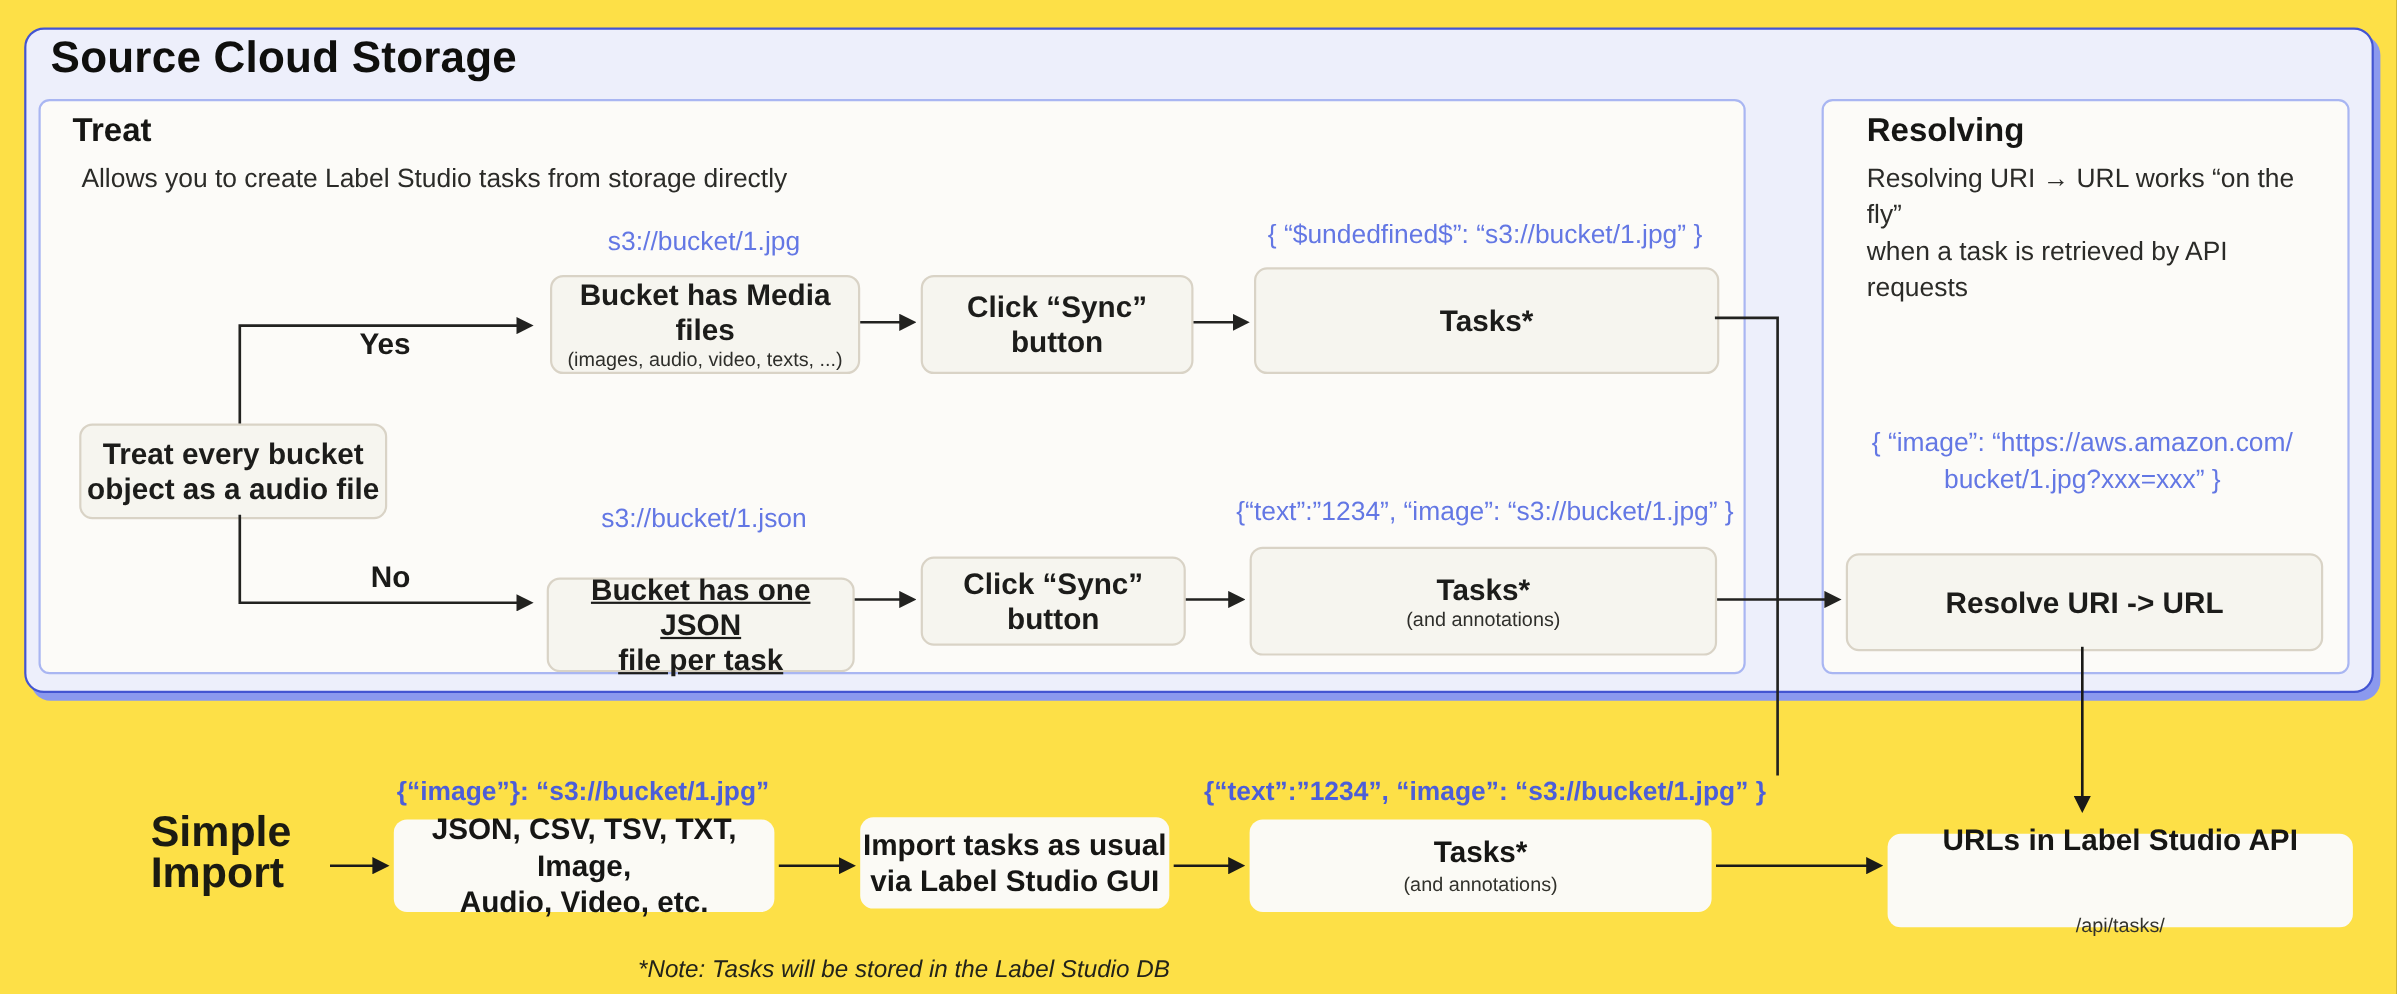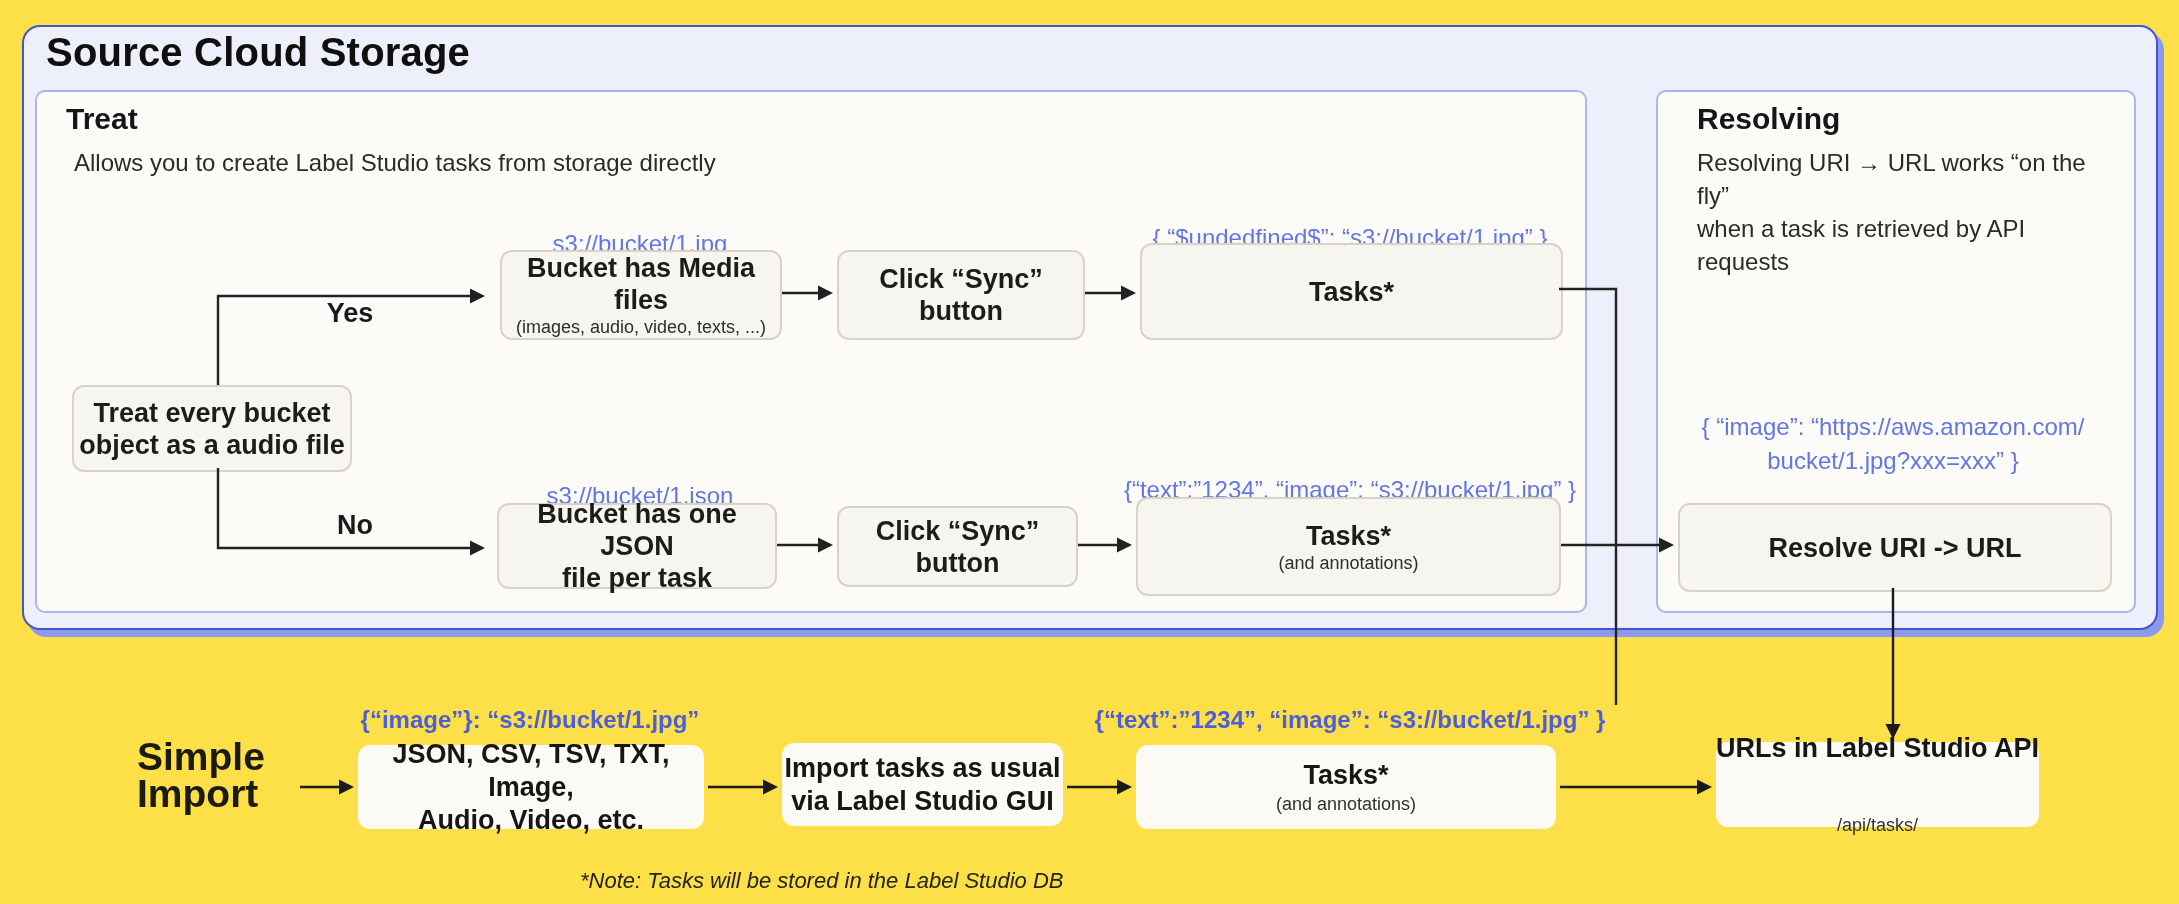--- a/index.html
+++ b/index.html
@@ -25,47 +25,47 @@
 
   
   .node{background:#f6f5ef;border:2px solid #d9d3c6;border-radius:12px;color:#1c1c1a;
     display:flex;flex-direction:column;align-items:center;justify-content:center;text-align:center;}
   .node .l1{font-size:27px;font-weight:600;line-height:32px;}
   .node .l2{font-size:18px;font-weight:400;color:#2e2e2a;line-height:22px;}
   #decision-box{left:72px;top:385px;width:276px;height:83px;}
   #media-box{left:500px;top:250px;width:278px;height:86px;}
   #click1-box{left:837px;top:250px;width:244px;height:86px;}
   #tasks1-box{left:1140px;top:243px;width:419px;height:93px;}
-  #json-box{left:497px;top:503px;width:276px;height:82px;}
+  #json-box{left:497px;top:525px;width:276px;height:82px;text-decoration:underline;}
   #click2-box{left:837px;top:506px;width:237px;height:77px;}
   #tasks2-box{left:1136px;top:497px;width:421px;height:95px;}
   #resolve-box{left:1678px;top:503px;width:430px;height:85px;}
 
   
-  .blue-label{color:#6377e4;font-size:24px;font-weight:500;text-align:center;margin-top:24px;}
+  .blue-label{color:#6377e4;font-size:24px;font-weight:500;text-align:center;}
   #uri-jpg-label{left:460px;top:206px;width:360px;}
   #tasks1-label{left:1100px;top:200px;width:500px;}
   #uri-json-label{left:460px;top:458px;width:360px;}
   #tasks2-label{left:1090px;top:452px;width:520px;}
   #resolving-json-label{left:1678px;top:386px;width:430px;line-height:34px;}
 
   
   .branch-label{font-size:27px;font-weight:700;color:#1a1a18;text-align:center;width:100px;}
   #yes-label{left:300px;top:298px;}
   #no-label{left:305px;top:510px;}
 
   
   .dark-box{background:#fbfaf5;border-radius:12px;color:#161614;
     display:flex;flex-direction:column;align-items:center;justify-content:center;text-align:center;}
   .dark-box .l1{font-size:27px;font-weight:700;line-height:33px;}
   .dark-box .l2{font-size:18px;font-weight:400;color:#32322c;line-height:24px;}
   #formats-box{left:358px;top:745px;width:346px;height:84px;}
   #import-box{left:782px;top:743px;width:281px;height:83px;}
   #tasks3-box{left:1136px;top:745px;width:420px;height:84px;}
-  #urls-box{left:1716px;top:742px;width:323px;height:85px;gap:48px;}
+  #urls-box{left:1716px;top:758px;width:423px;height:85px;gap:48px;}
   .blue-label-dark{color:#4c5ed8;font-size:24px;font-weight:700;text-align:center;}
   #formats-label{left:320px;top:706px;width:420px;}
   #tasks3-label{left:1090px;top:706px;width:520px;}
   #simple-import{left:137px;top:738px;font-size:39px;font-weight:700;line-height:37px;color:#1b1b12;}
   #db-note{left:580px;top:868px;font-size:22px;font-style:italic;color:#23231a;}
 
   #wires{left:0;top:0;width:2179px;height:904px;pointer-events:none;}
 </style>
 </head>
 <body>

